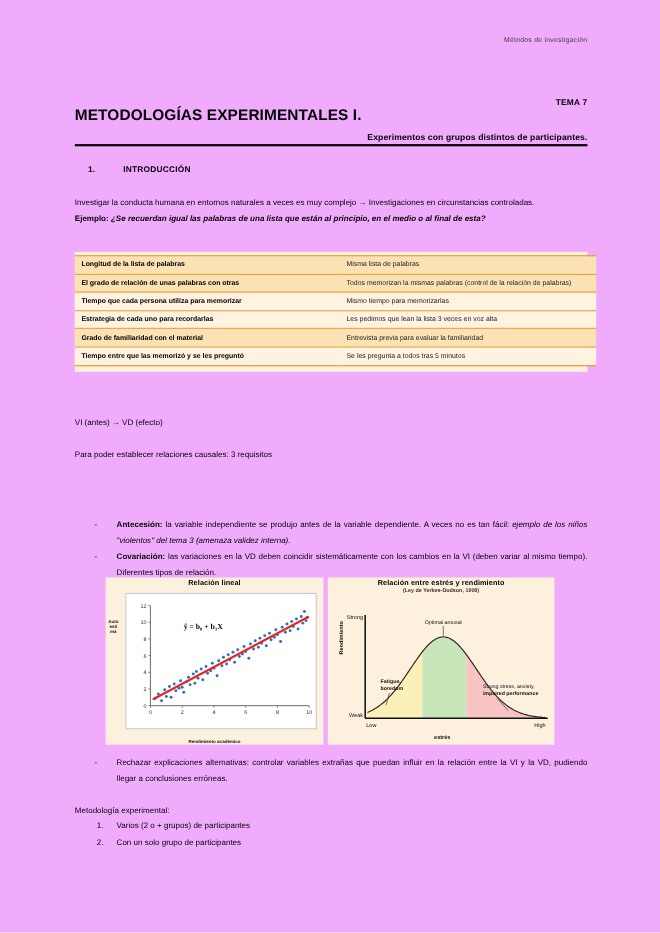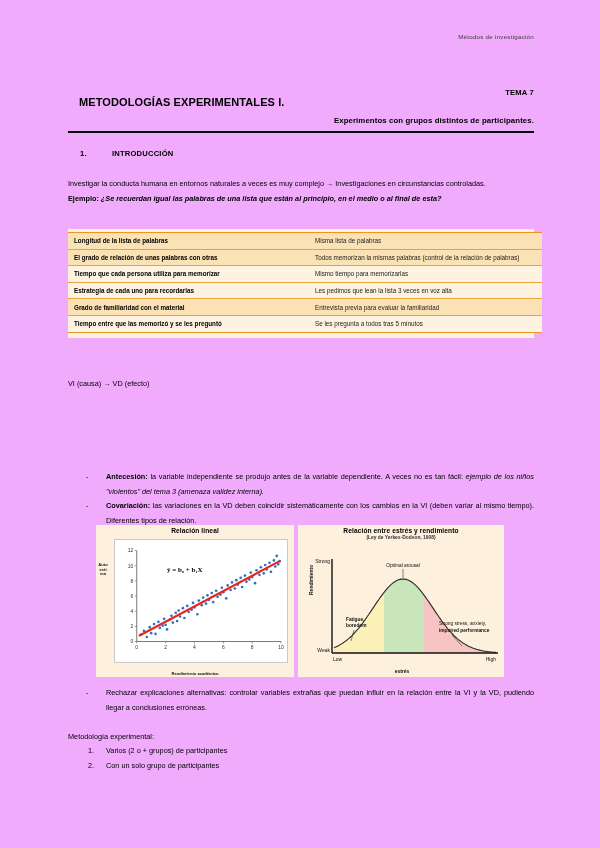--- a/index.html
+++ b/index.html
@@ -37,24 +37,24 @@
     font-weight: bold;
     letter-spacing: .2px;
   }
   .title-block {
     position: absolute;
     left: 68px;
     top: 96px;
     width: 466px;
   }
   .doc-title {
-    font-size: 11px;
+    font-size: 14px;
     font-weight: bold;
     letter-spacing: .1px;
-    margin: 0 0 8px 11px;
+    margin: 0 0 8px 0;
   }
   .doc-subtitle {
     font-size: 7.8px;
     font-weight: bold;
     letter-spacing: .1px;
     margin: 0;
     text-align: right;
   }
   .rule {
     position: absolute;
@@ -315,22 +315,23 @@
         </tr>
         <tr class="even last">
           <td class="c1">Tiempo entre que las memorizó y se les preguntó</td>
           <td class="c2">Se les pregunta a todos tras 5 minutos</td>
         </tr>
       </tbody>
     </table>
   </div>
 
   <div class="body2">
-    <p>VI (causa) → VD (efecto)</p>
+    <p>VI (antes) → VD (efecto)</p>
     <div class="gap"></div>
+    <p>Para poder establecer relaciones causales: 3 requisitos</p>
   </div>
 
   <div class="bullets">
     <div class="bul justify">
       <span class="dash">-</span>
       <span class="b">Antecesión:</span><span> la variable independiente se produjo antes de la variable dependiente. A veces no es tan fácil: </span><span class="ital">ejemplo de los niños "violentos" del tema 3 (amenaza validez interna).</span>
     </div>
     <div class="bul justify">
       <span class="dash">-</span>
       <span class="b">Covariación:</span><span> las variaciones en la VD deben coincidir sistemáticamente con los cambios en la VI (deben variar al mismo tiempo). Diferentes tipos de relación.</span>

